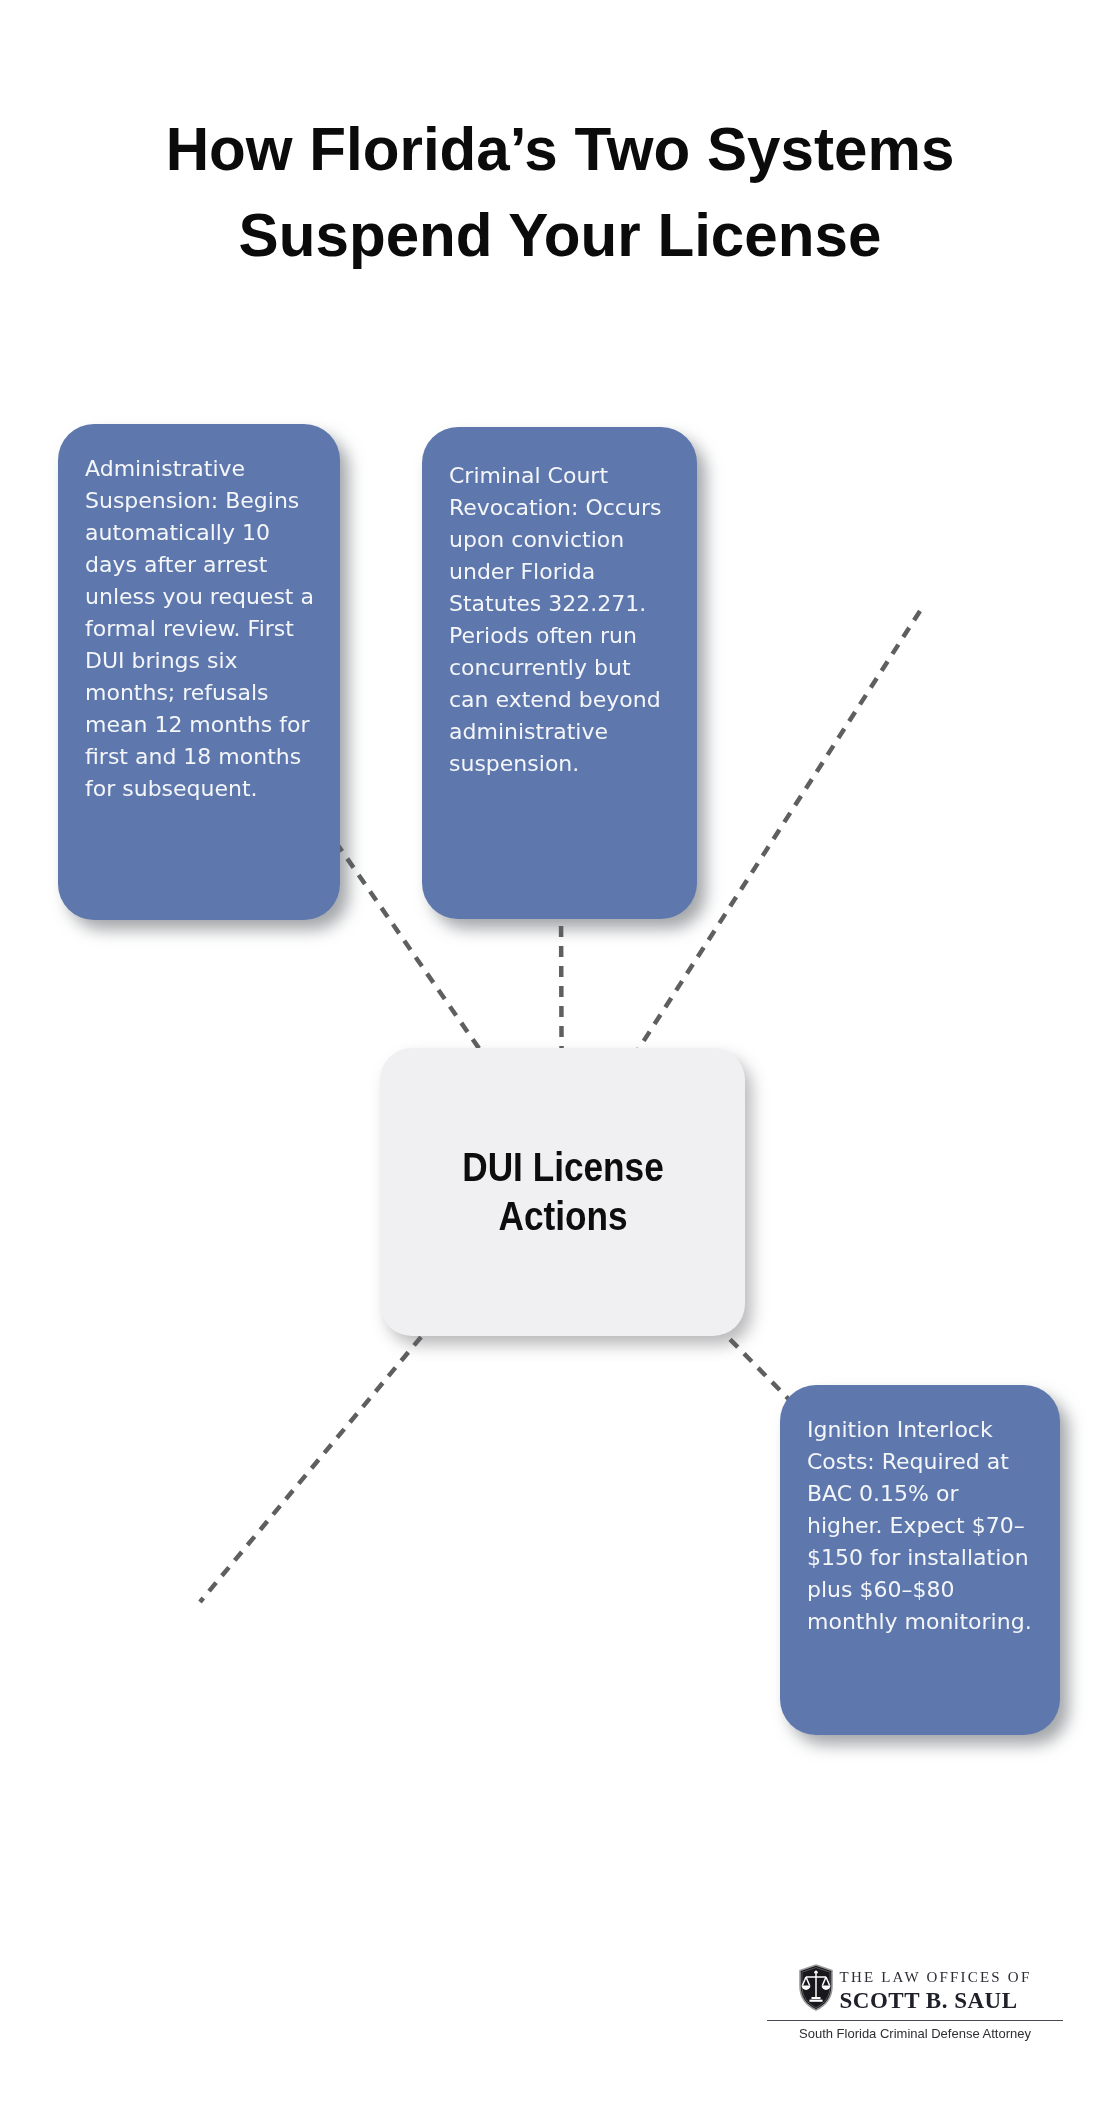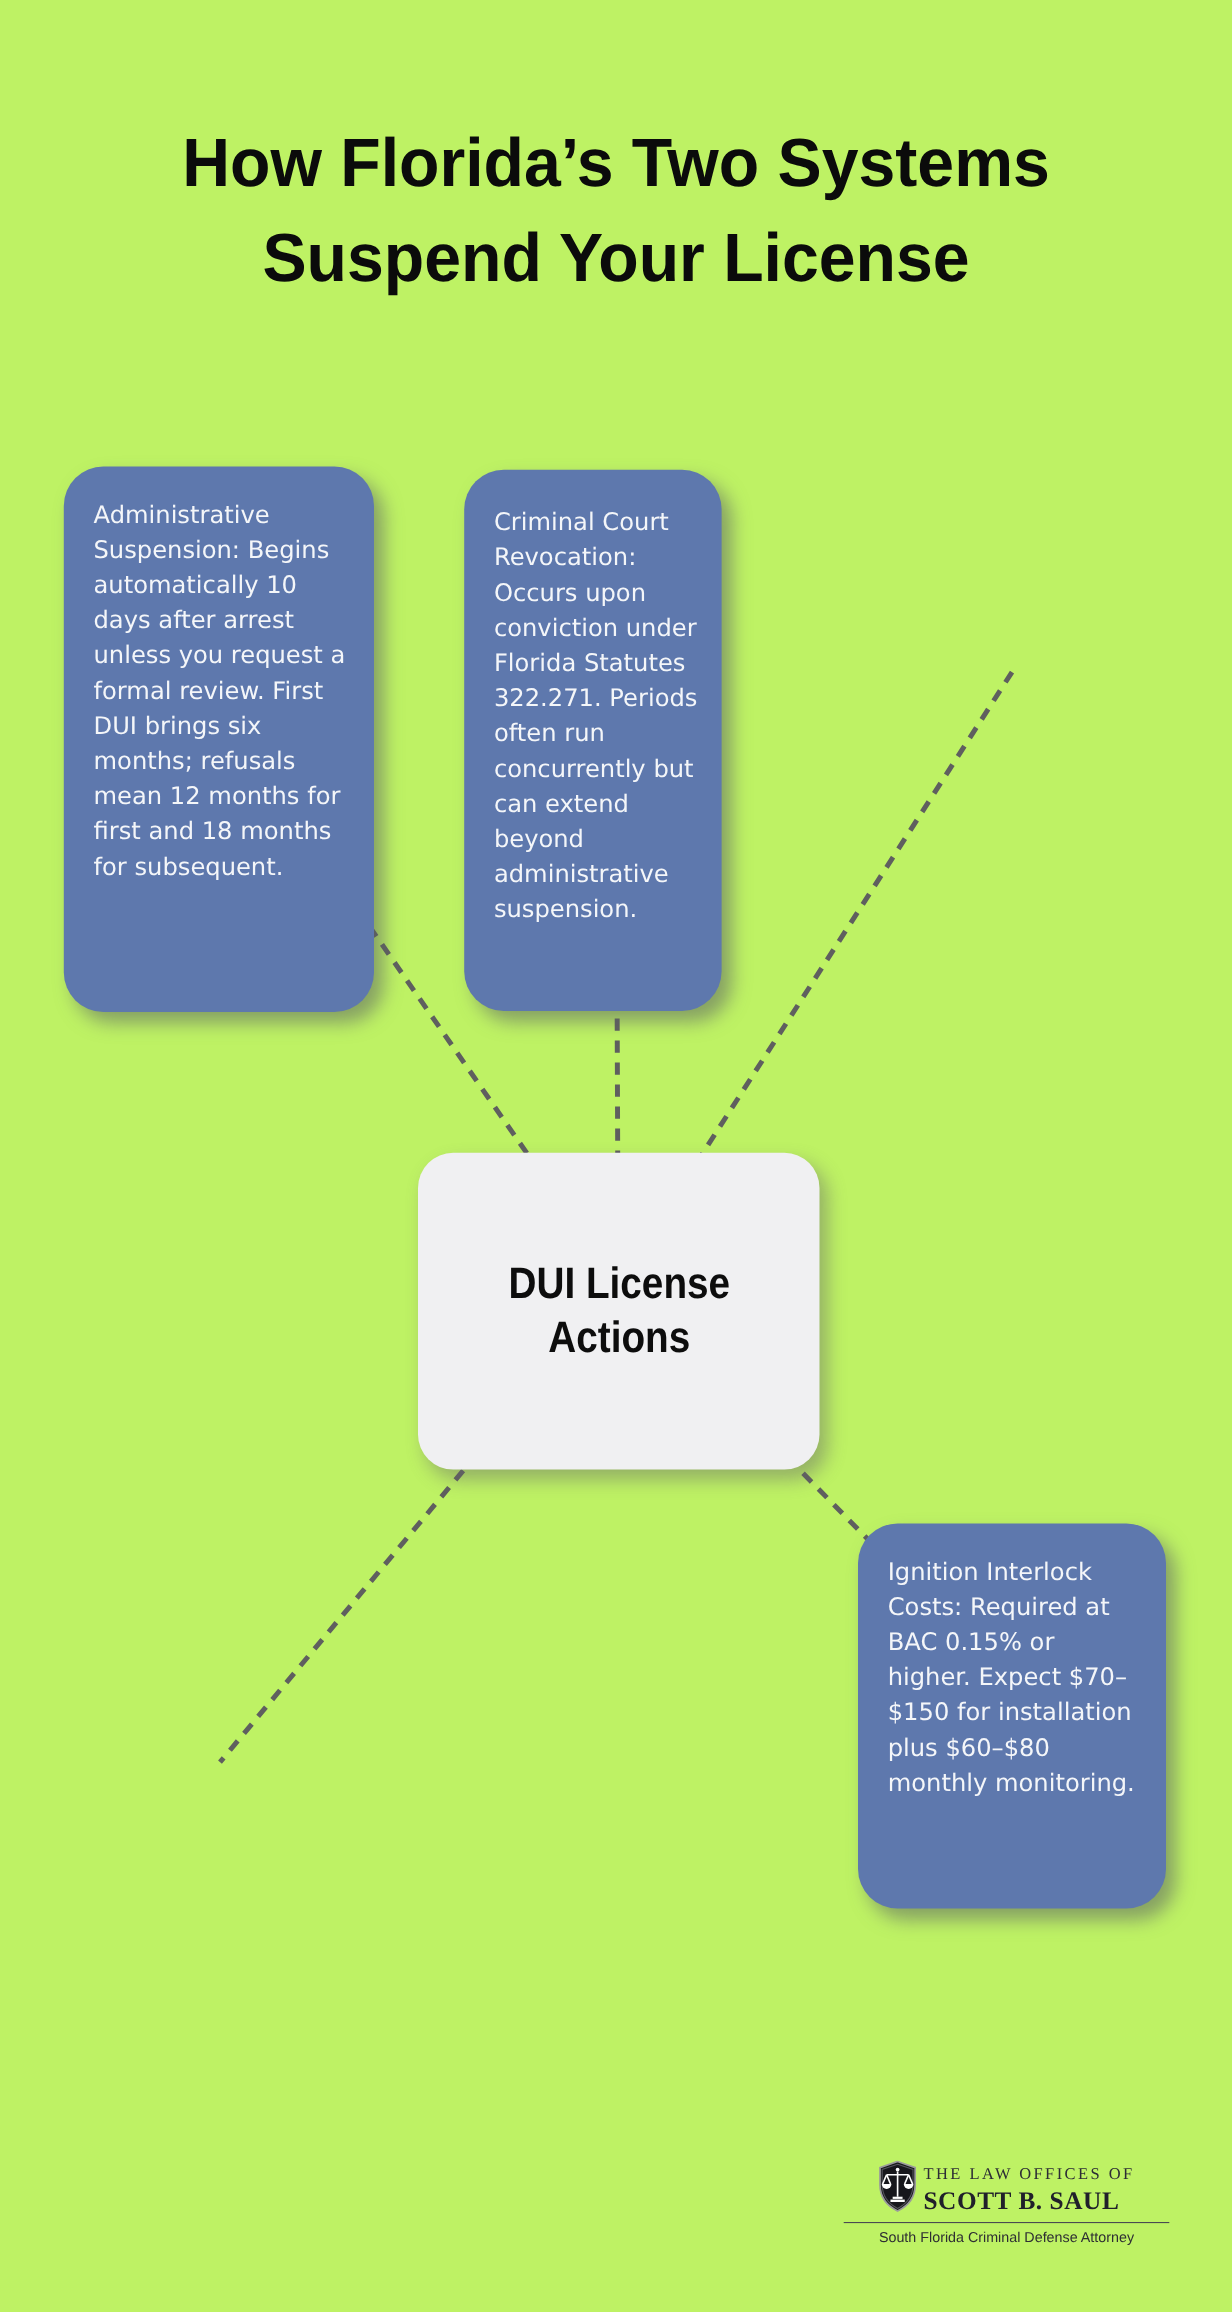--- a/index.html
+++ b/index.html
@@ -1,17 +1,17 @@
 <!DOCTYPE html>
 <html><head>
 <meta charset="utf-8">
 <style>
   html,body{margin:0;padding:0;background:#dfe0e0;}
   #canvas{
-    position:relative;width:1120px;height:2102px;background:#bef264;
+    position:relative;width:1120px;height:2102px;background:#ffffff;
     overflow:hidden;font-family:"DejaVu Sans",sans-serif;
   }
   
   .main-title{
     position:absolute;top:106px;left:0;width:1120px;text-align:center;
     font-family:"Liberation Sans",sans-serif;font-weight:700;color:#0b0b0b;
     font-size:62px;line-height:86px;letter-spacing:0px;
   }
   .main-title .tline{display:block;transform:scaleX(0.97);transform-origin:50% 50%;}
   
@@ -72,21 +72,21 @@
   <svg id="connectors" width="1120" height="2102" viewBox="0 0 1120 2102">
     <line x1="199" y1="645" x2="562" y2="1168"></line>
     <line x1="560" y1="646" x2="562" y2="1168"></line>
     <line x1="920" y1="611" x2="562" y2="1168"></line>
     <line x1="562" y1="1168" x2="200" y2="1602"></line>
     <line x1="562" y1="1168" x2="920" y2="1533"></line>
   </svg>
 
   <div class="node-box" style="left:58px;top:397px;width:282px;height:496px;">Administrative Suspension: Begins automatically 10 days after arrest unless you request a formal review. First DUI brings six months; refusals mean 12 months for first and 18 months for subsequent.</div>
 
-  <div class="node-box" style="left:422px;top:400px;width:234px;height:492px;padding-top:33px;">Criminal Court Revocation: Occurs upon conviction under Florida Statutes 322.271. Periods often run concurrently but can extend beyond administrative suspension.</div>
+  <div class="node-box" style="left:422px;top:400px;width:275px;height:492px;padding-top:33px;">Criminal Court Revocation: Occurs upon conviction under Florida Statutes 322.271. Periods often run concurrently but can extend beyond administrative suspension.</div>
 
 
 
   <div class="node-box" style="left:780px;top:1358px;width:280px;height:350px;">Ignition Interlock Costs: Required at BAC 0.15% or higher. Expect $70–$150 for installation plus $60–$80 monthly monitoring.</div>
 
   <div class="center-box">
     <span class="center-label">DUI License Actions</span>
   </div>
 
   <div class="logo">

